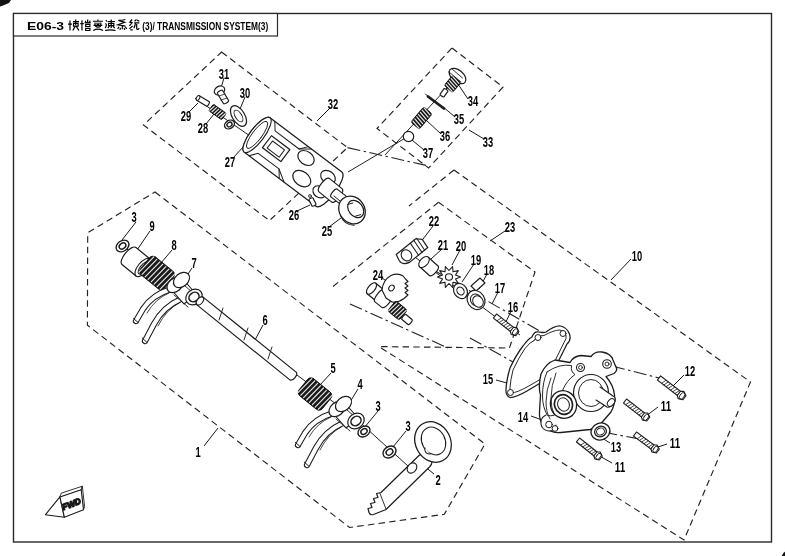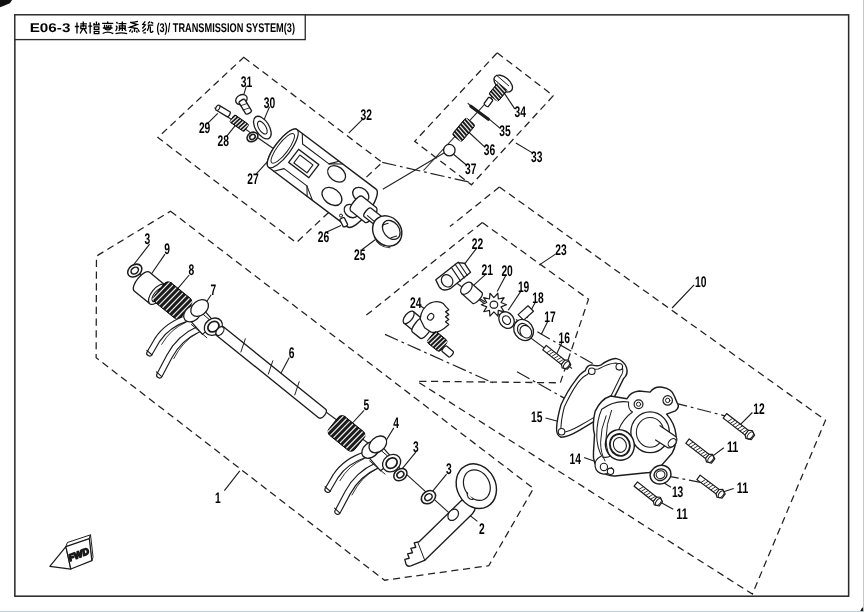--- a/index.html
+++ b/index.html
@@ -1,16 +1,16 @@
 <!DOCTYPE html>
 <html><head>
 <meta charset="utf-8">
 <style>
 html,body{margin:0;padding:0;background:#fff;-webkit-font-smoothing:antialiased;}
-#page{position:relative;width:785px;height:556px;background:#3b82f6;overflow:hidden;}
+#page{position:relative;width:785px;height:556px;background:#fca5a5;overflow:hidden;}
 svg{position:absolute;left:0;top:0;filter:blur(0.34px);}
 .lbl{font-family:"Liberation Sans",sans-serif;font-weight:bold;font-size:14px;fill:#000;}
 .ttl{font-family:"Liberation Sans",sans-serif;font-weight:bold;font-size:11.5px;fill:#000;}
 </style>
 </head>
 <body>
 <div id="page">
 <svg width="785" height="556" viewBox="0 0 785 556">
 <rect x="0" y="0" width="785" height="556" fill="#ffffff"></rect>
 <path d="M0,0 L11,0 L9,3 L3,5.5 L0,6.5 Z" fill="#111"></path>

